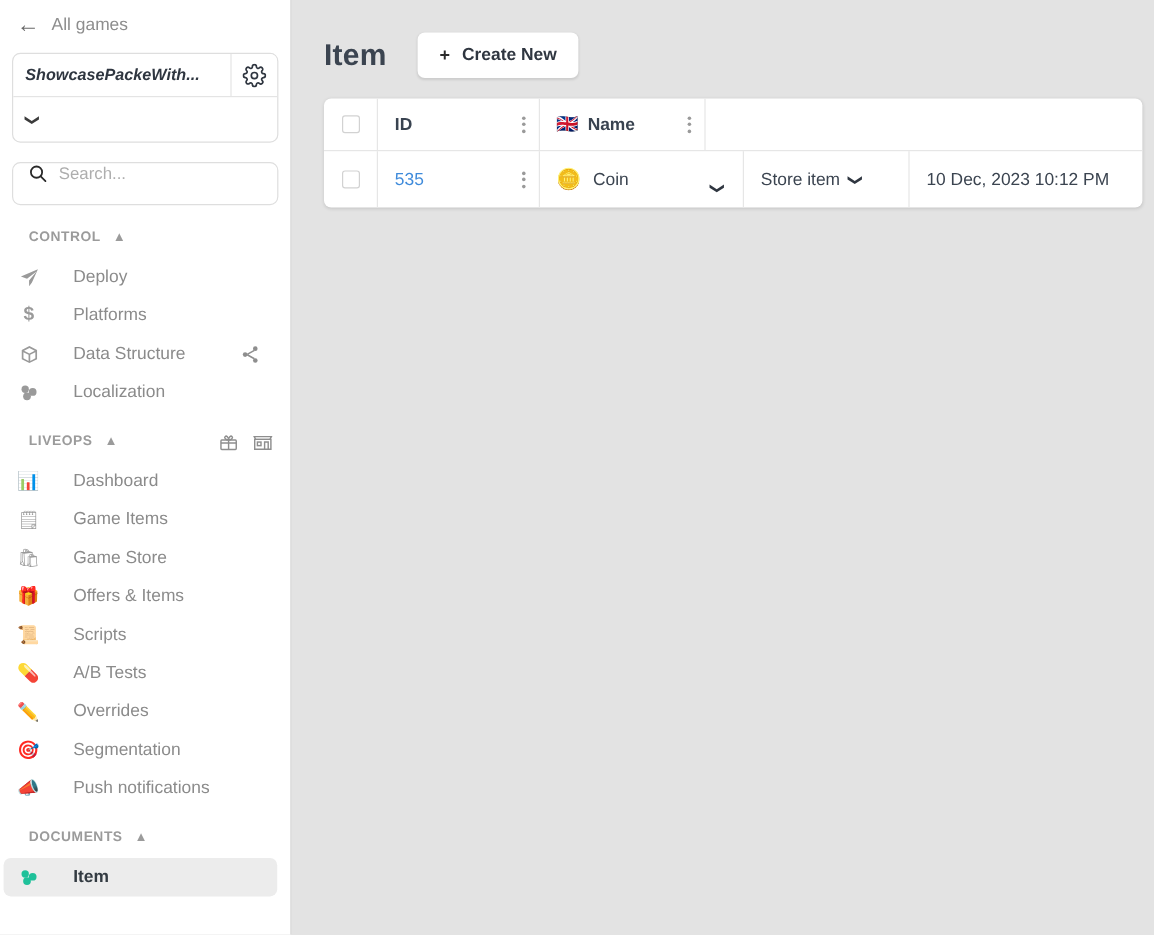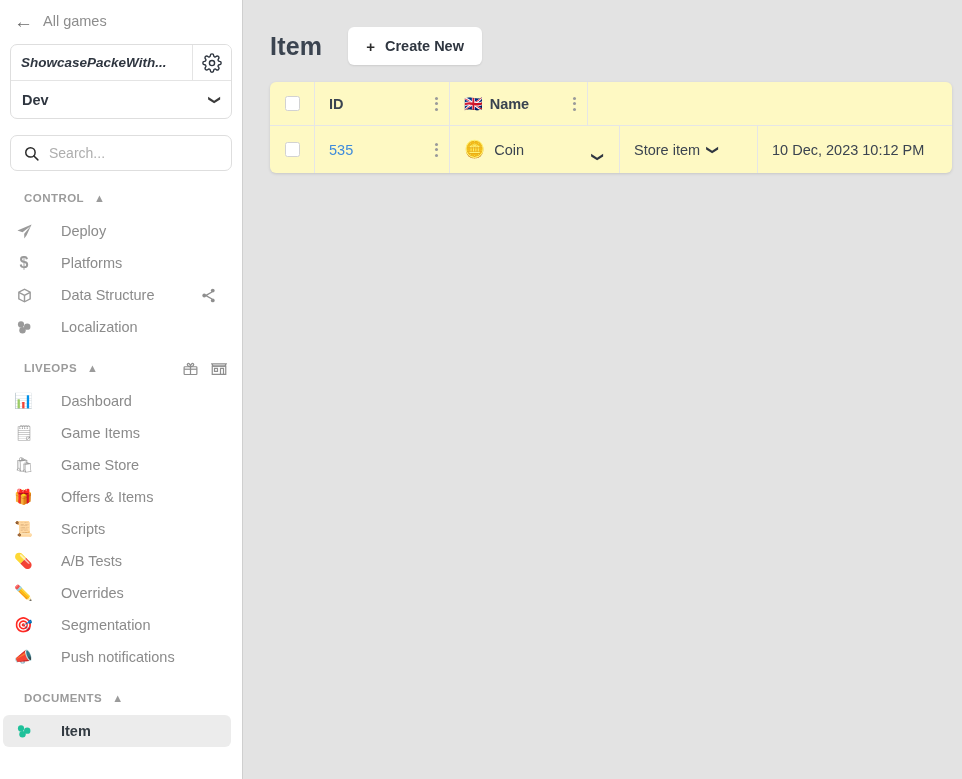--- a/index.html
+++ b/index.html
@@ -63,21 +63,21 @@
   .env-name {
     flex: 1; font-size: 14.5px; font-weight: bold; color: #2f3640;
   }
   .chev { color: #3b3b3b; font-size: 12px; }
 
   .search-box {
     margin: 16px 10px 0 10px;
     height: 36px;
     border: 1px solid #dedede;
     border-radius: 7px;
-    display: flex; align-items: center;
+    display: flex; 
     gap: 9px; padding: 0 12px;
     background: #fff;
   }
   .search-ph { font-size: 14px; color: #aeaeae; }
 
   .nav-scroll { flex: 1; overflow: hidden; padding-top: 16px; }
 
   .sec-head {
     display: flex; align-items: center;
     padding: 0 14px 0 0; margin: 0 0 6px 0;
@@ -129,21 +129,21 @@
     background: #ffffff; border: none;
     border-radius: 6px;
     height: 38px; padding: 0 18px;
     font-family: inherit;
     box-shadow: 0 1px 2px rgba(0,0,0,.10);
   }
   .create-plus { font-size: 15px; color: #2c2c2c; font-weight: bold; }
   .create-label { font-size: 14.5px; font-weight: bold; color: #2f3640; }
 
   .table-card {
-    background: #fef9c3;
+    background: #ffffff;
     border-radius: 6px;
     box-shadow: 0 1px 3px rgba(0,0,0,.13);
     width: 682px;
     overflow: hidden;
   }
   .trow { display: flex; }
   .trow.header { height: 44px; border-bottom: 1px solid #e6e6e6; }
   .trow.body { height: 47px; }
   .cell {
     display: flex; align-items: center;
@@ -204,21 +204,20 @@
         <div class="gear-btn">
           <span>
             <svg width="20" height="20" viewBox="0 0 24 24" fill="none" stroke="#2f3640" stroke-width="1.7">
               <circle cx="12" cy="12" r="3.1"></circle>
               <path d="M19.4 15a1.7 1.7 0 0 0 .34 1.87l.06.06a2 2 0 1 1-2.83 2.83l-.06-.06A1.7 1.7 0 0 0 15 19.4a1.7 1.7 0 0 0-1 1.55V21a2 2 0 1 1-4 0v-.09A1.7 1.7 0 0 0 9 19.4a1.7 1.7 0 0 0-1.87.34l-.06.06a2 2 0 1 1-2.83-2.83l.06-.06A1.7 1.7 0 0 0 4.6 15a1.7 1.7 0 0 0-1.55-1H3a2 2 0 1 1 0-4h.09A1.7 1.7 0 0 0 4.6 9a1.7 1.7 0 0 0-.34-1.87l-.06-.06a2 2 0 1 1 2.83-2.83l.06.06A1.7 1.7 0 0 0 9 4.6a1.7 1.7 0 0 0 1-1.55V3a2 2 0 1 1 4 0v.09A1.7 1.7 0 0 0 15 4.6a1.7 1.7 0 0 0 1.87-.34l.06-.06a2 2 0 1 1 2.83 2.83l-.06.06A1.7 1.7 0 0 0 19.4 9v0a1.7 1.7 0 0 0 1.55 1H21a2 2 0 1 1 0 4h-.09a1.7 1.7 0 0 0-1.51 1z"></path>
             </svg>
           </span>
         </div>
       </div>
       <div class="env-row">
-        <span class="env-name">Dev</span>
         <span class="chev" style="display: inline-block; transform: rotate(90deg);">❯</span>
       </div>
     </div>
 
     <div class="search-box">
       <span>
         <svg width="17" height="17" viewBox="0 0 24 24" fill="none" stroke="#2a2a2a" stroke-width="2.1">
           <circle cx="10.5" cy="10.5" r="6.6"></circle>
             <line x1="15.4" y1="15.4" x2="21" y2="21" stroke-linecap="round"></line>
         </svg>

